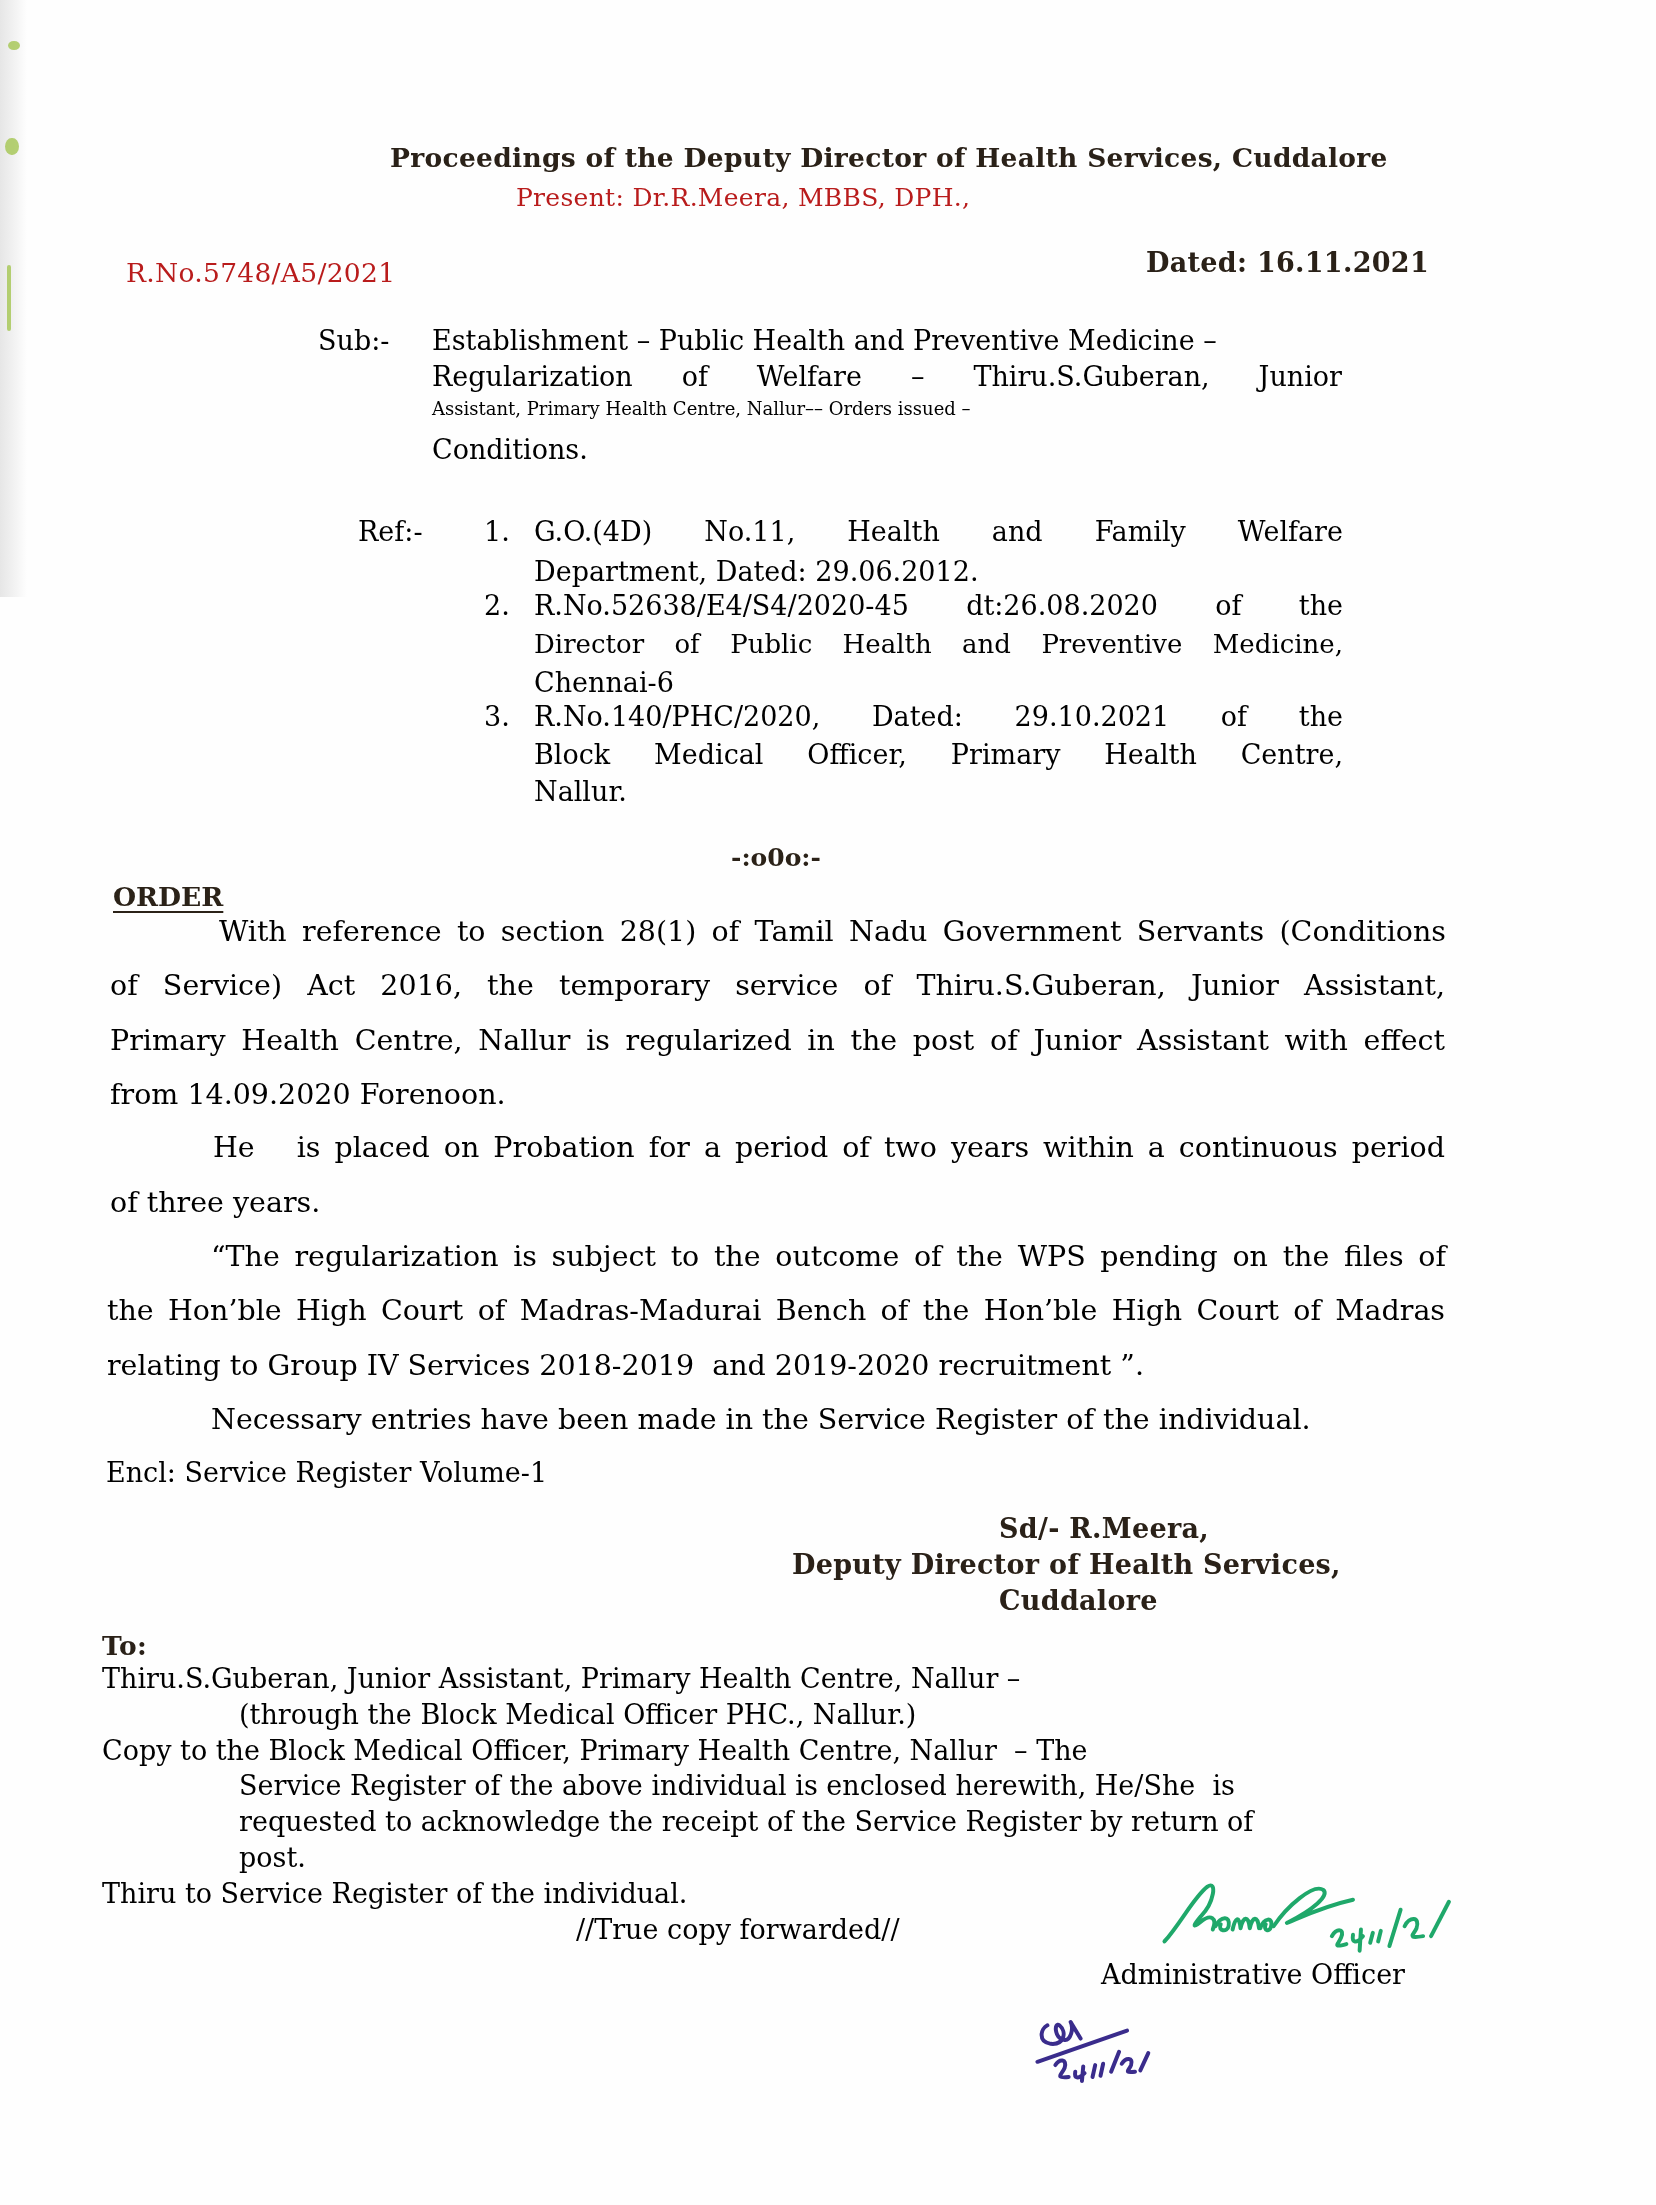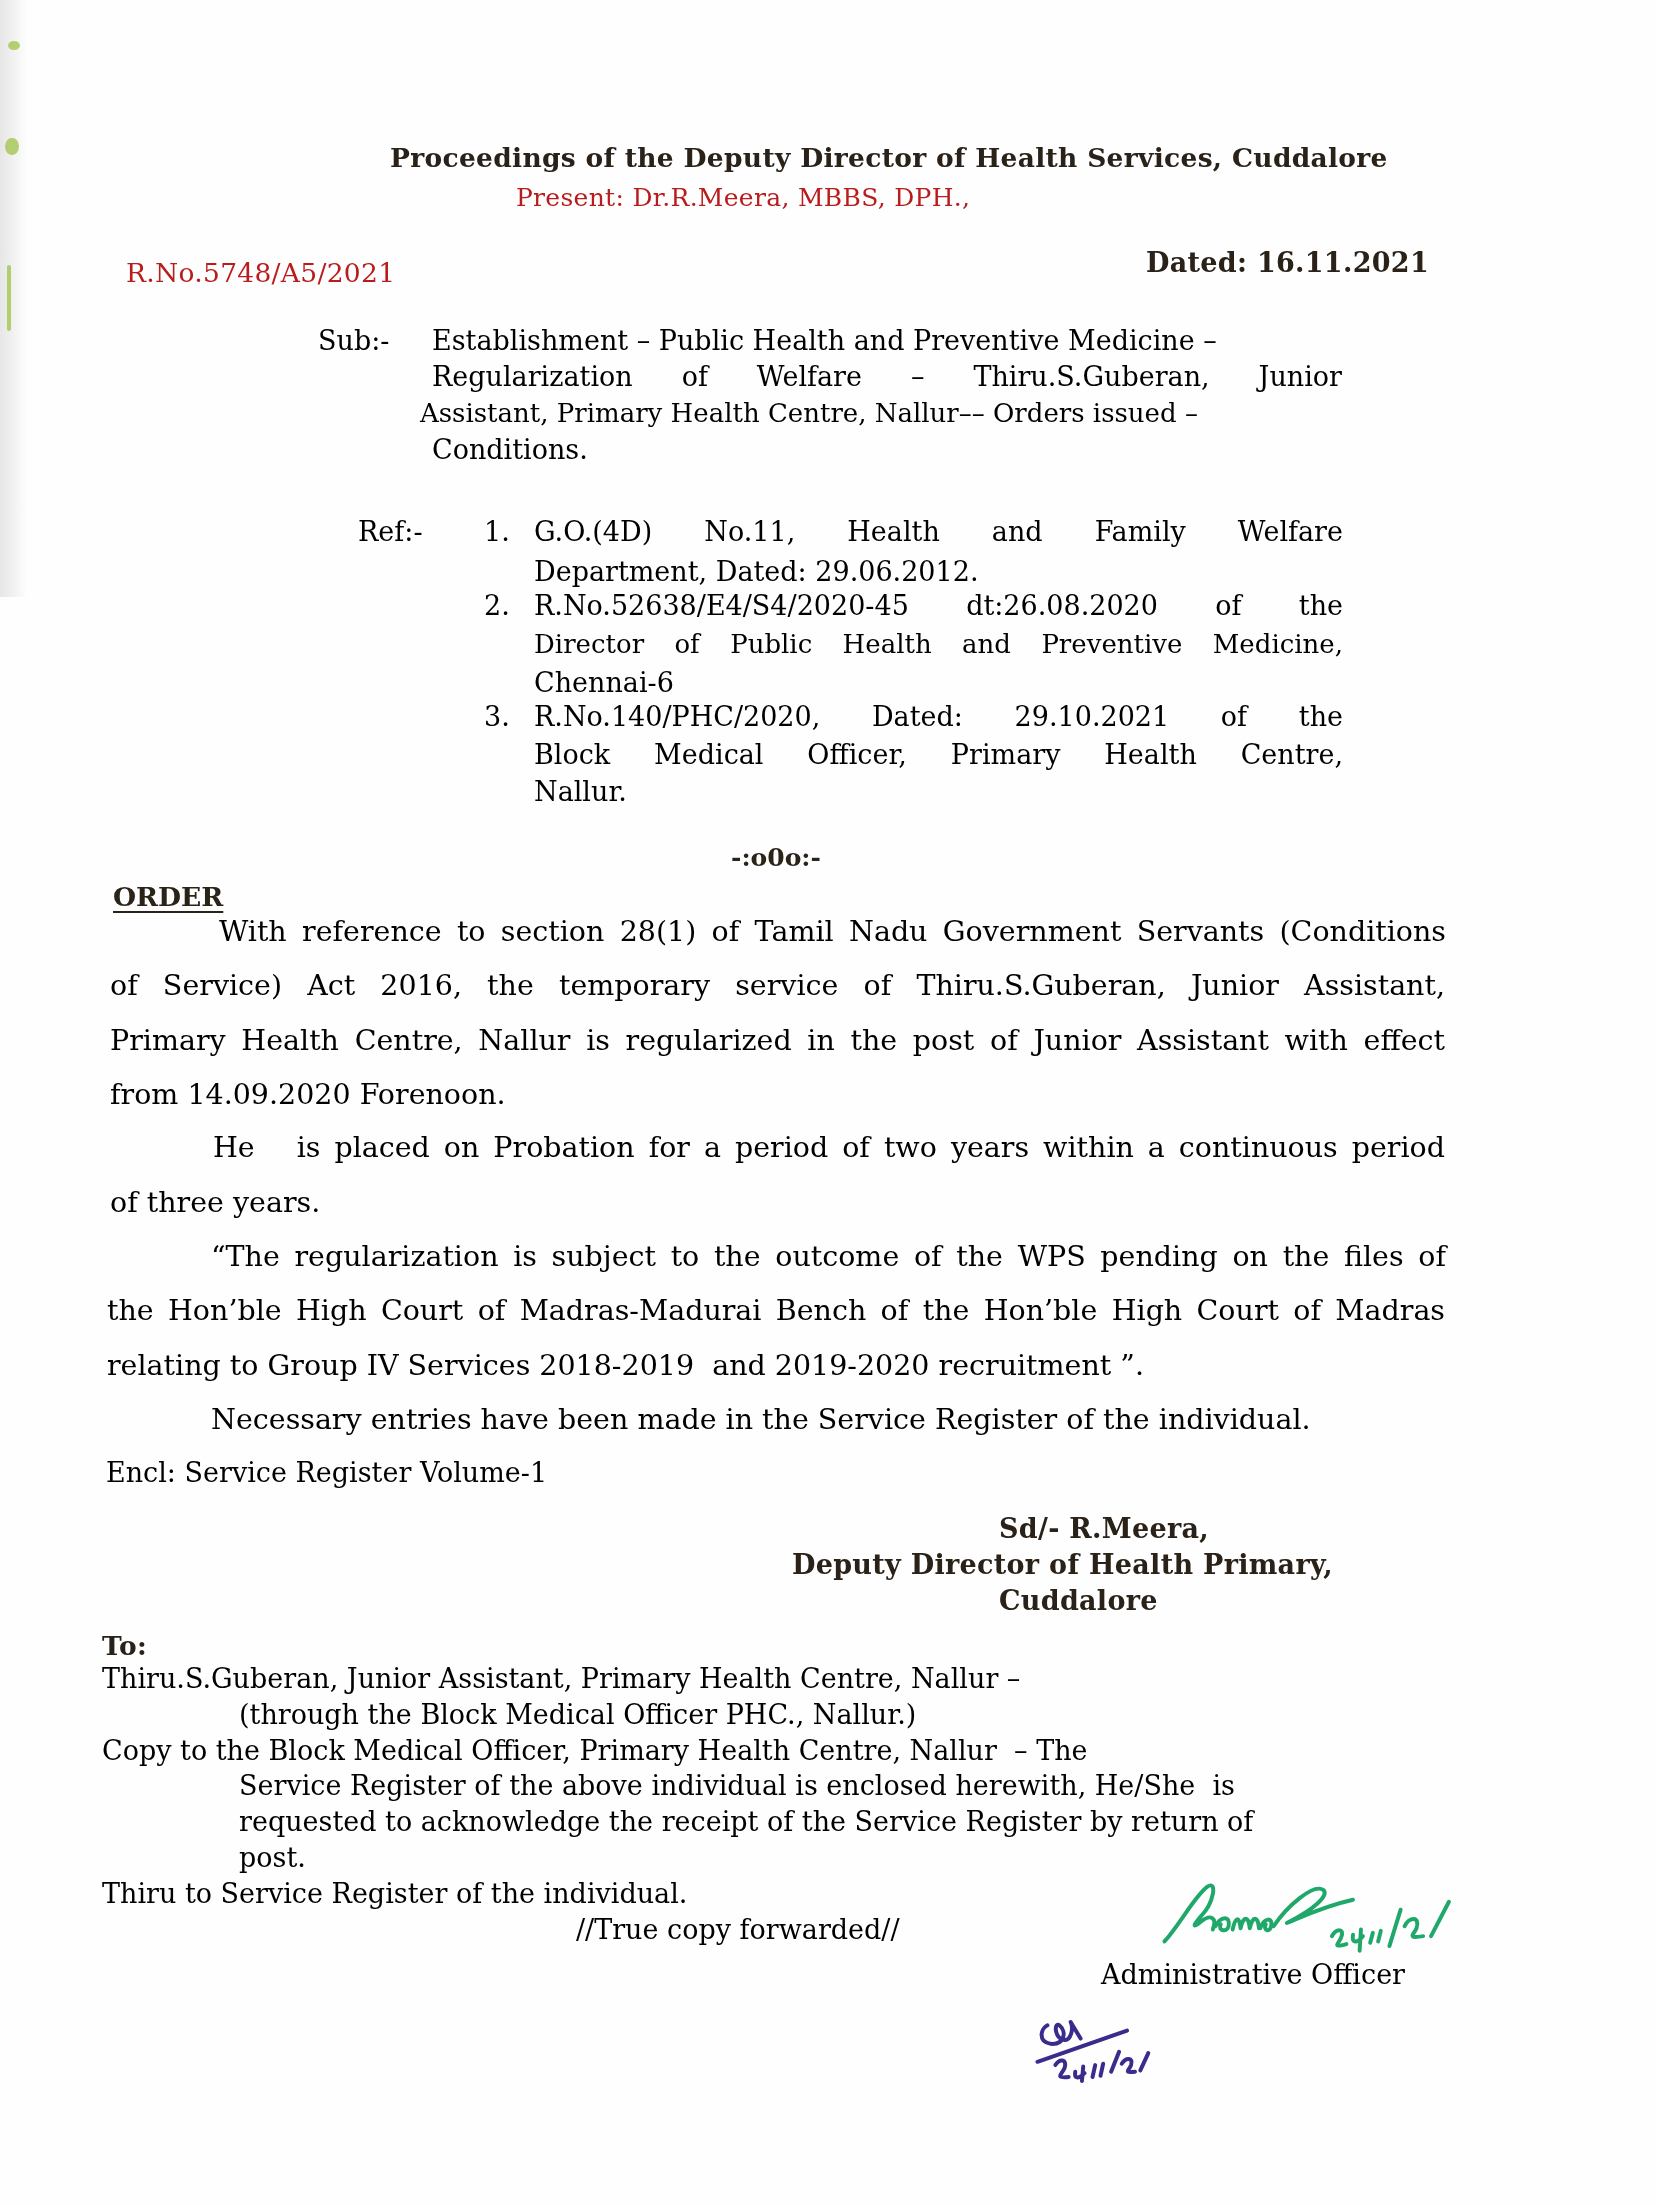--- a/index.html
+++ b/index.html
@@ -38,21 +38,21 @@
 <div class="abs hdr" style="left:390px;top:142px;">Proceedings of the Deputy Director of Health Services, Cuddalore</div>
 <div class="abs hdr-sub" style="left:516px;top:183px;">Present: Dr.R.Meera, MBBS, DPH.,</div>
 
 <div class="abs hdr-sub" style="left:126px;top:257px;font-size:26.5px;">R.No.5748/A5/2021</div>
 <div class="abs hdr" style="left:1146px;top:247px;font-size:27px;">Dated:  16.11.2021</div>
 
 <div class="abs body-txt" style="left:318px;top:325px;font-size:27px;">Sub:-</div>
 <div>
   <div class="justify-line body-txt" style="left:432px;top:325px;width:882px;font-size:27px;text-align-last:left;">Establishment – Public Health and Preventive Medicine –</div>
   <div class="justify-line body-txt" style="left:432px;top:361px;width:910px;font-size:27px;">Regularization of Welfare – Thiru.S.Guberan, Junior</div>
-  <div class="justify-line body-txt" style="left:420px;top:398px;width:888px;font-size:26px;text-align-last:left;">Assistant, Primary Health Centre, Nallur–– Orders issued –</div>
+  <div class="justify-line body-txt" style="left:432px;top:398px;width:888px;font-size:18px;text-align-last:left;">Assistant, Primary Health Centre, Nallur–– Orders issued –</div>
   <div class="justify-line body-txt" style="left:432px;top:434px;width:398px;font-size:27px;text-align-last:left;">Conditions.</div>
 </div>
 
 <div class="abs body-txt" style="left:318px;top:516px;font-size:27px;margin-left:40px;">Ref:-</div>
 <div>
   <div>
     <div class="abs body-txt" style="left:484px;top:516px;font-size:27px;">1.</div>
     <div class="justify-line body-txt" style="left:534px;top:516px;width:809px;font-size:27px;">G.O.(4D) No.11, Health and Family Welfare</div>
     <div class="justify-line body-txt" style="left:534px;top:556px;width:597px;font-size:27px;text-align-last:left;">Department, Dated: 29.06.2012.</div>
   </div>
@@ -90,21 +90,21 @@
   <div class="justify-line body-txt" style="left:211px;top:1240px;width:1235px;">“The regularization is subject to the outcome of the WPS pending on the files of</div>
   <div class="justify-line body-txt" style="left:107px;top:1294px;width:1338px;">the Hon’ble High Court of Madras-Madurai Bench of the Hon’ble High Court of Madras</div>
   <div class="justify-line body-txt" style="left:107px;top:1349px;width:1034px;text-align-last:left;white-space:pre;">relating to Group IV Services 2018-2019  and 2019-2020 recruitment ”.</div>
 </div>
 
 <div class="abs body-txt" style="left:211px;top:1403px;">Necessary entries have been made in the Service Register of the individual.</div>
 <div class="abs body-txt" style="left:106px;top:1457px;font-size:27px;">Encl: Service Register Volume-1</div>
 
 <div>
   <div class="abs hdr" style="left:999px;top:1513px;font-size:27px;">Sd/- R.Meera,</div>
-  <div class="abs hdr" style="left:792px;top:1549px;font-size:27px;">Deputy Director of Health Primary,</div>
+  <div class="abs hdr" style="left:792px;top:1549px;font-size:27px;">Deputy Director of Health Services,</div>
   <div class="abs hdr" style="left:999px;top:1585px;font-size:27px;">Cuddalore</div>
 </div>
 
 <div>
   <div class="abs hdr" style="left:102px;top:1630px;font-size:26.5px;">To:</div>
   <div class="abs body-txt" style="left:102px;top:1663px;font-size:27px;">Thiru.S.Guberan, Junior Assistant, Primary Health Centre, Nallur –</div>
   <div class="abs body-txt" style="left:239px;top:1699px;font-size:27px;">(through the Block Medical Officer PHC., Nallur.)</div>
   <div class="abs body-txt" style="left:102px;top:1735px;font-size:27px;white-space:pre;">Copy to the Block Medical Officer, Primary Health Centre, Nallur  – The</div>
   <div class="abs body-txt" style="left:239px;top:1770px;font-size:27px;white-space:pre;">Service Register of the above individual is enclosed herewith, He/She  is</div>
   <div class="abs body-txt" style="left:239px;top:1806px;font-size:27px;">requested to acknowledge the receipt of the Service Register by return of</div>

